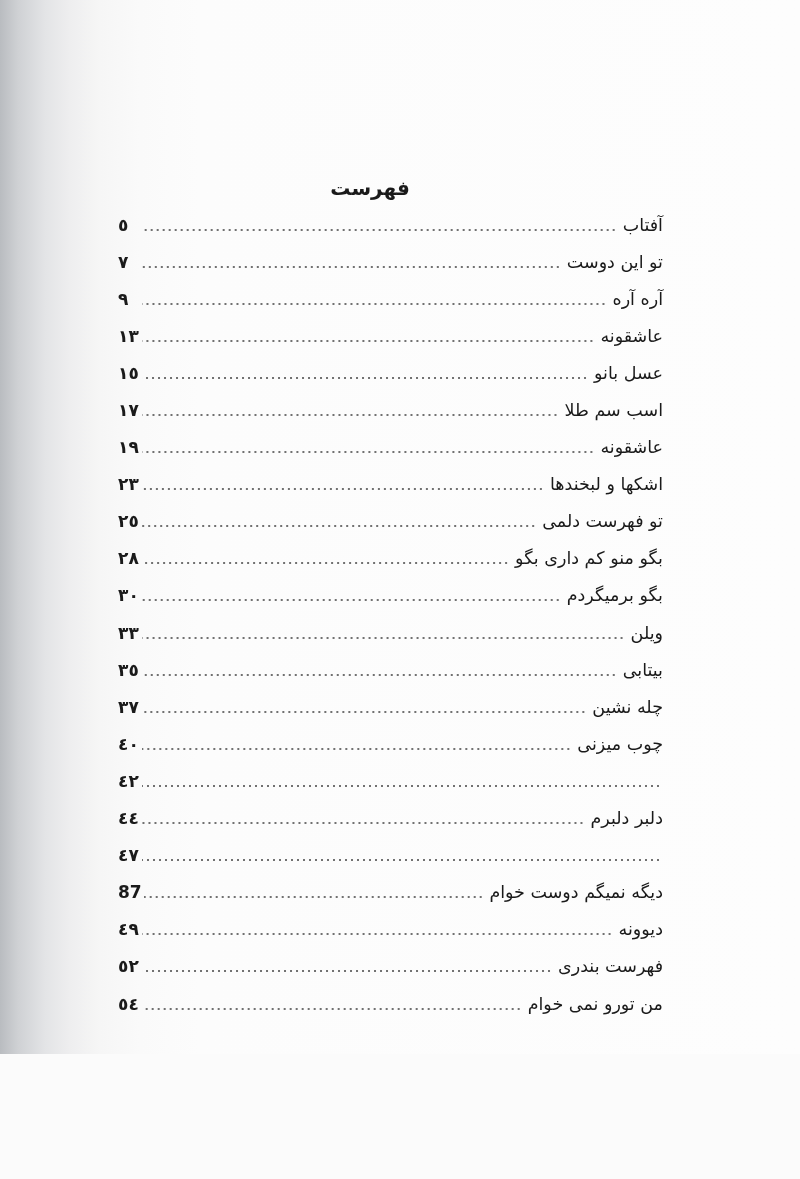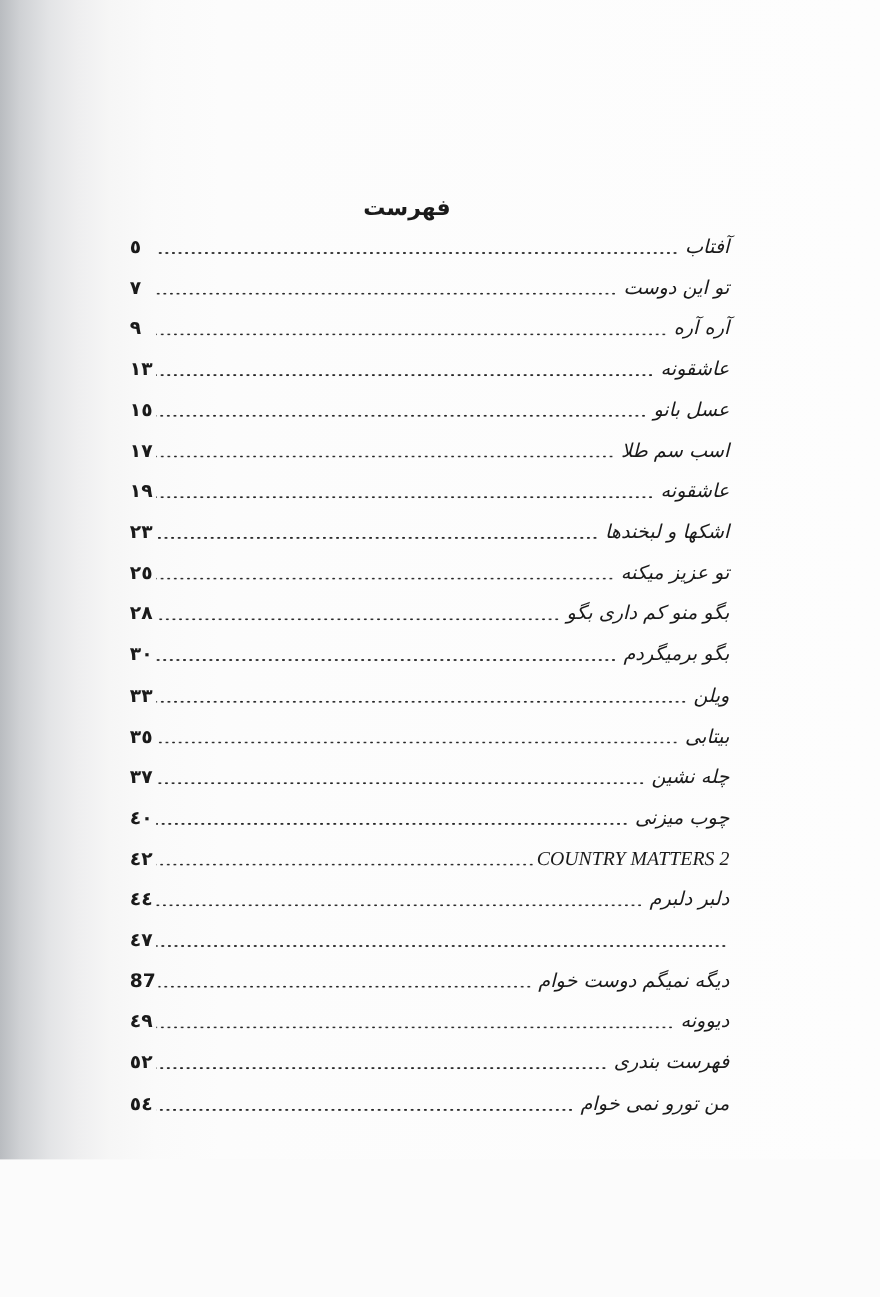--- a/index.html
+++ b/index.html
@@ -56,21 +56,20 @@
       align-items: center;
       direction: ltr;
     }
     .toc-label {
       font-family: "DejaVu Sans", sans-serif;
       font-size: 17.5px;
       color: #1a1a1a;
       white-space: nowrap;
       direction: rtl;
       padding-left: 4px;
-      font-style: italic;
     }
     .toc-label.latin {
       font-family: "Liberation Serif", serif;
       font-size: 18px;
       direction: ltr;
       padding-left: 0;
     }
     .toc-dots {
       flex: 1;
       height: 2px;
@@ -135,21 +134,21 @@
       <span class="toc-label">عاشقونه</span>
       <span class="toc-dots"></span>
       <span class="toc-page">١٩</span>
     </div>
     <div class="toc-row">
       <span class="toc-label">اشکها و لبخندها</span>
       <span class="toc-dots"></span>
       <span class="toc-page">٢٣</span>
     </div>
     <div class="toc-row">
-      <span class="toc-label">تو عزیز میکنه</span>
+      <span class="toc-label">تو فهرست دلمی</span>
       <span class="toc-dots"></span>
       <span class="toc-page">٢٥</span>
     </div>
     <div class="toc-row">
       <span class="toc-label">بگو منو کم داری بگو</span>
       <span class="toc-dots"></span>
       <span class="toc-page">٢٨</span>
     </div>
     <div class="toc-row">
       <span class="toc-label">بگو برمیگردم</span>
@@ -170,21 +169,20 @@
       <span class="toc-label">چله نشین</span>
       <span class="toc-dots"></span>
       <span class="toc-page">٣٧</span>
     </div>
     <div class="toc-row">
       <span class="toc-label">چوب میزنی</span>
       <span class="toc-dots"></span>
       <span class="toc-page">٤٠</span>
     </div>
     <div class="toc-row">
-      <span class="toc-label latin">COUNTRY MATTERS 2</span>
       <span class="toc-dots"></span>
       <span class="toc-page">٤٢</span>
     </div>
     <div class="toc-row">
       <span class="toc-label">دلبر دلبرم</span>
       <span class="toc-dots"></span>
       <span class="toc-page">٤٤</span>
     </div>
     <div class="toc-row">
       <span class="toc-dots"></span>

